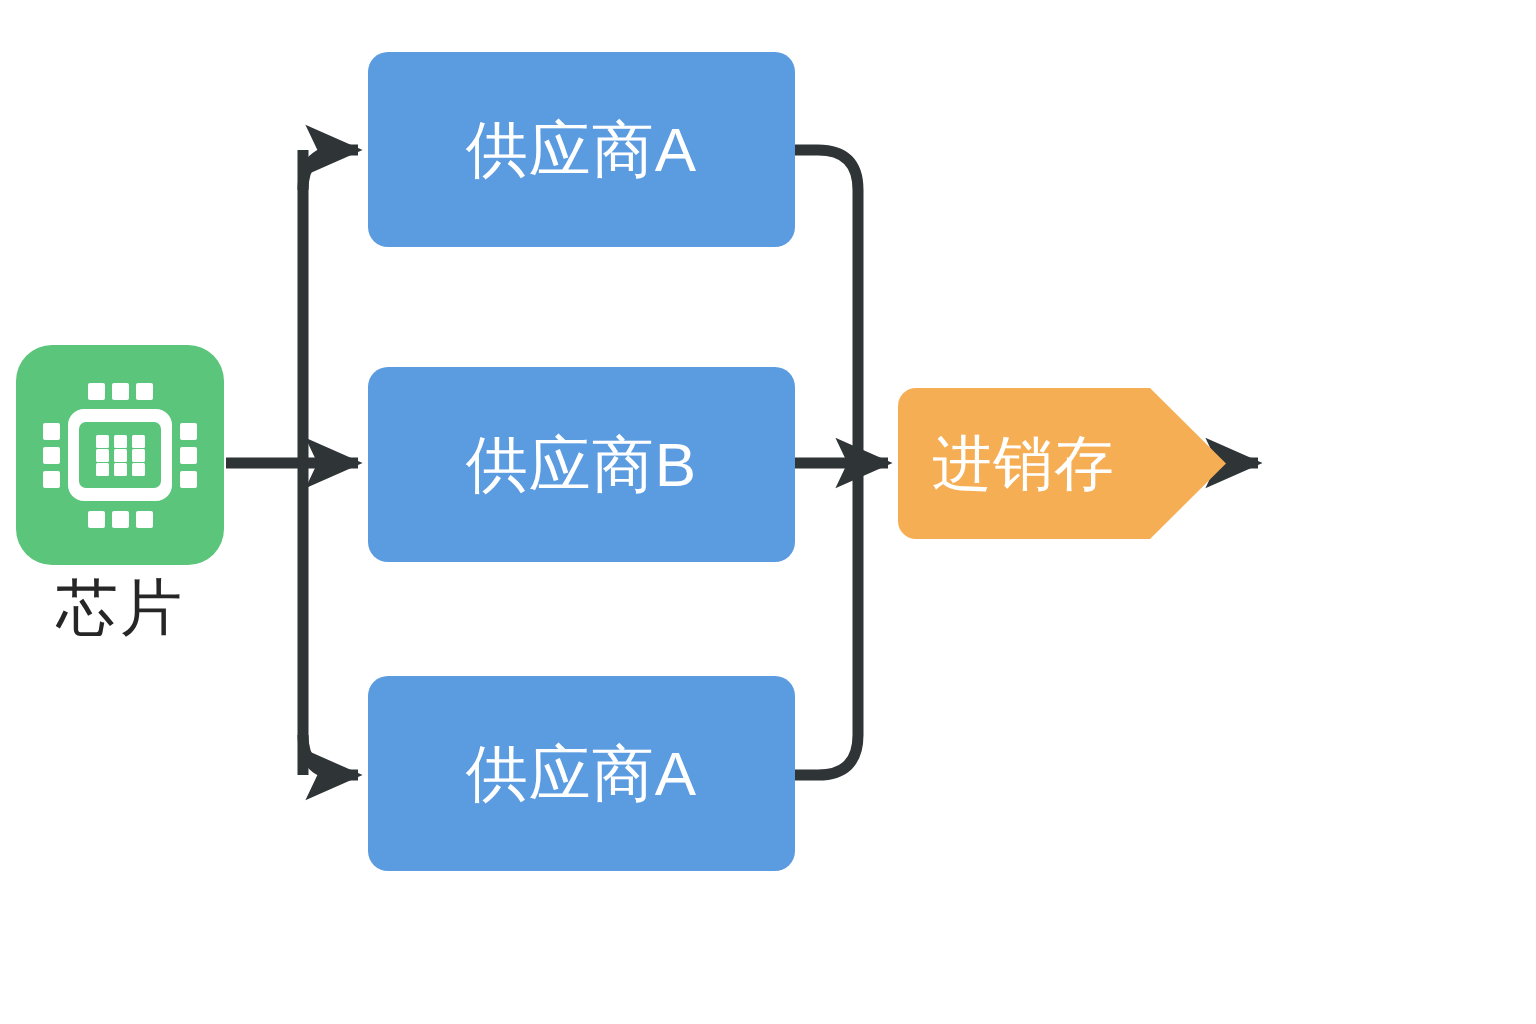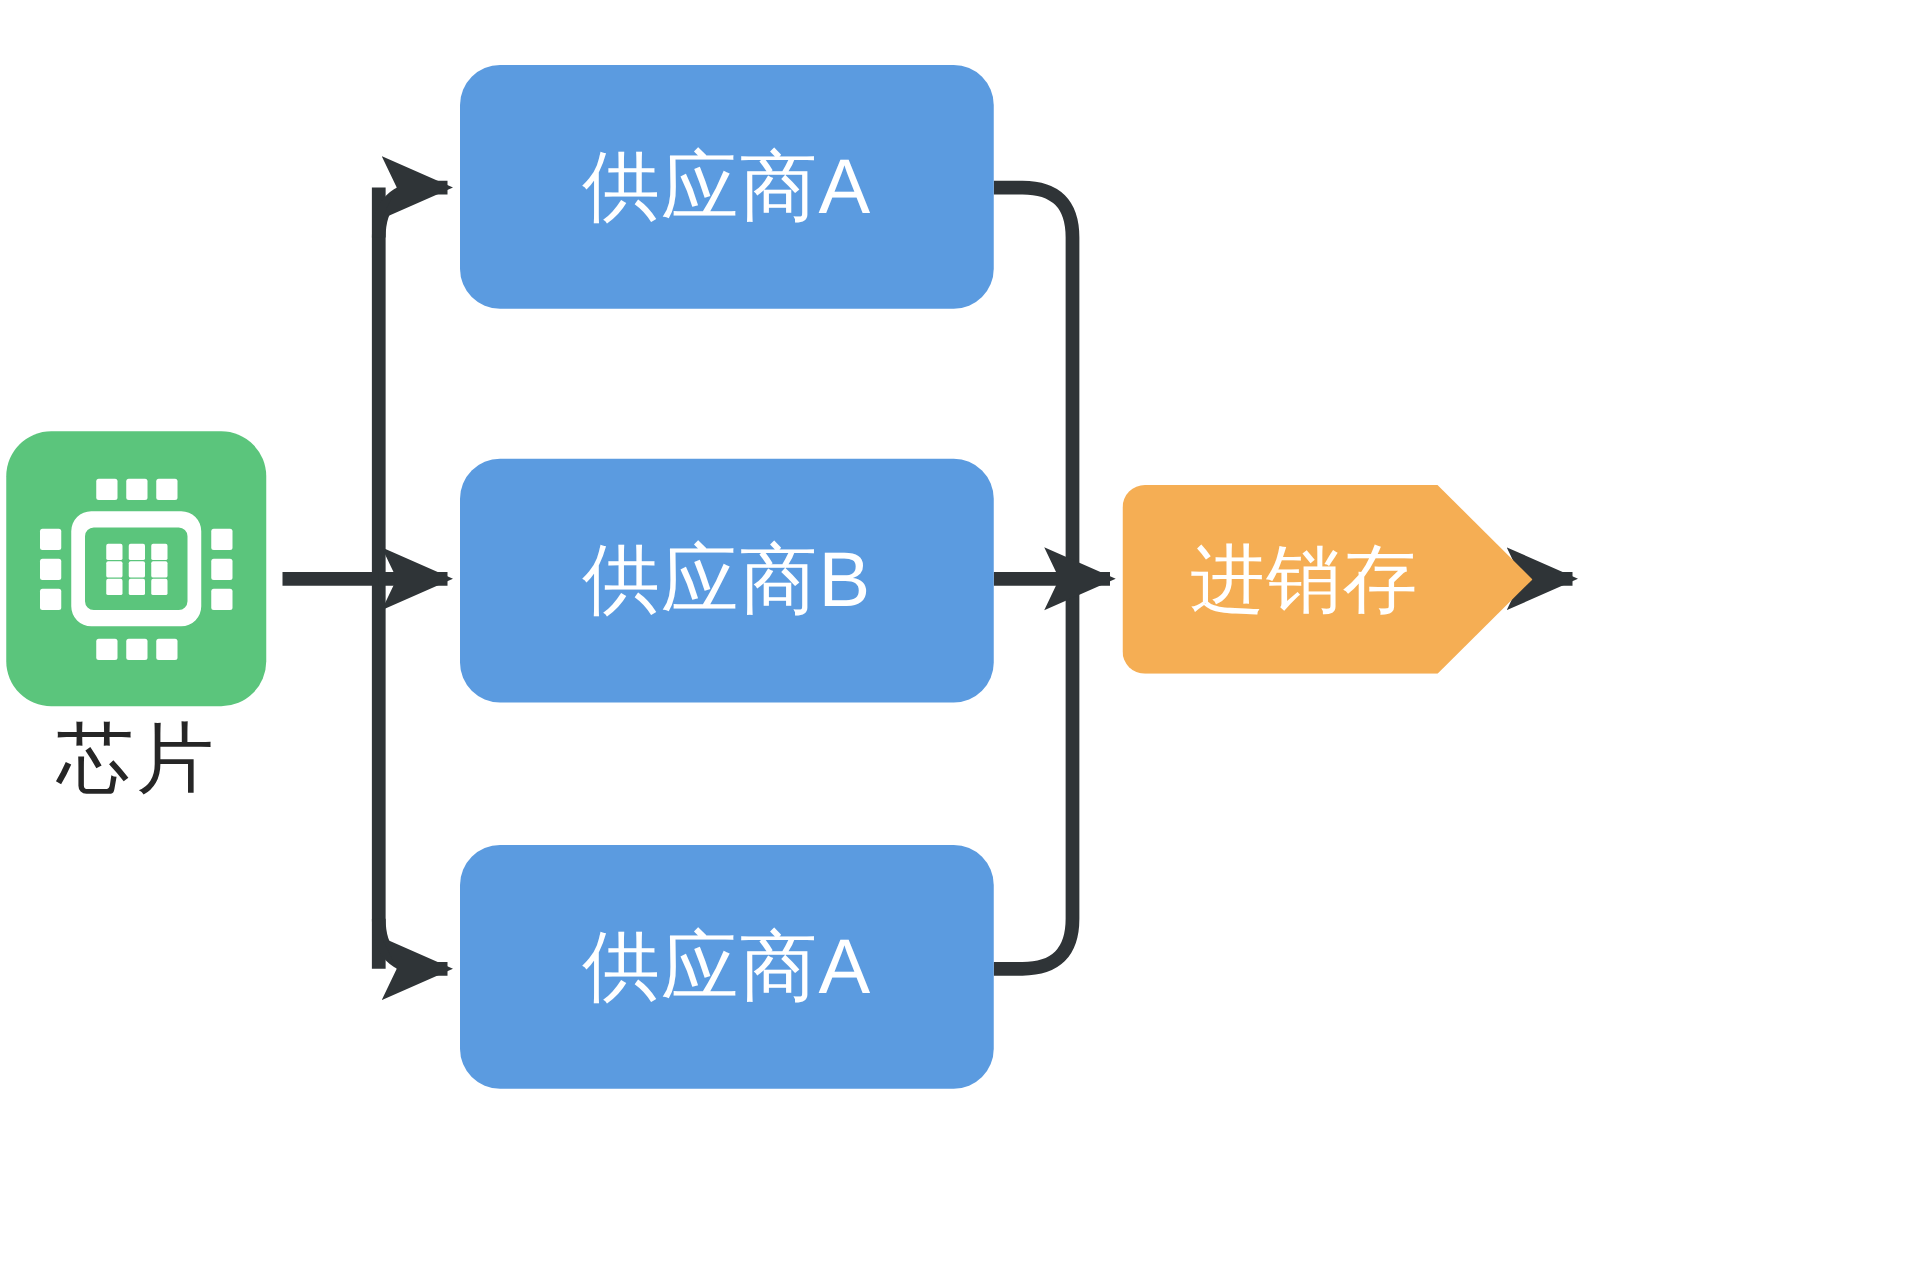--- a/index.html
+++ b/index.html
@@ -22,21 +22,21 @@
     left: 0;
     top: 0;
     width: 1536px;
     height: 1024px;
     pointer-events: none;
   }
 
   
   .chip-node {
     position: absolute;
-    left: 3px;
+    left: 14px;
     top: 345px;
     width: 212px;
     height: 305px;
   }
   .chip-icon {
     position: absolute;
     left: 2px;
     top: 0px;
     width: 208px;
     height: 220px;
@@ -56,21 +56,21 @@
     font-weight: 400;
     letter-spacing: 2px;
   }
 
   
   .supplier {
     position: absolute;
     left: 368px;
     width: 427px;
     height: 195px;
-    border-radius: 32px;
+    border-radius: 20px;
     background: var(--supplier-bg);
     display: flex;
     align-items: center;
     justify-content: center;
     color: #ffffff;
     font-size: 62px;
     line-height: 1;
     font-weight: 400;
     letter-spacing: 1px;
   }
@@ -92,21 +92,21 @@
   }
   .chev .chev-shape {
     position: absolute;
     left: 0; top: 0;
     width: 100%; height: 100%;
   }
   .chev .chev-shape svg { display: block; width: 100%; height: 100%; }
   .chev .chev-text {
     position: relative;
     z-index: 2;
-    padding-left: 54px;
+    padding-left: 34px;
   }
   #node-inventory {
     left: 898px;
     width: 328px;
   }
   #node-sales {
     left: 1268px;
     width: 256px;
   }
 </style>

